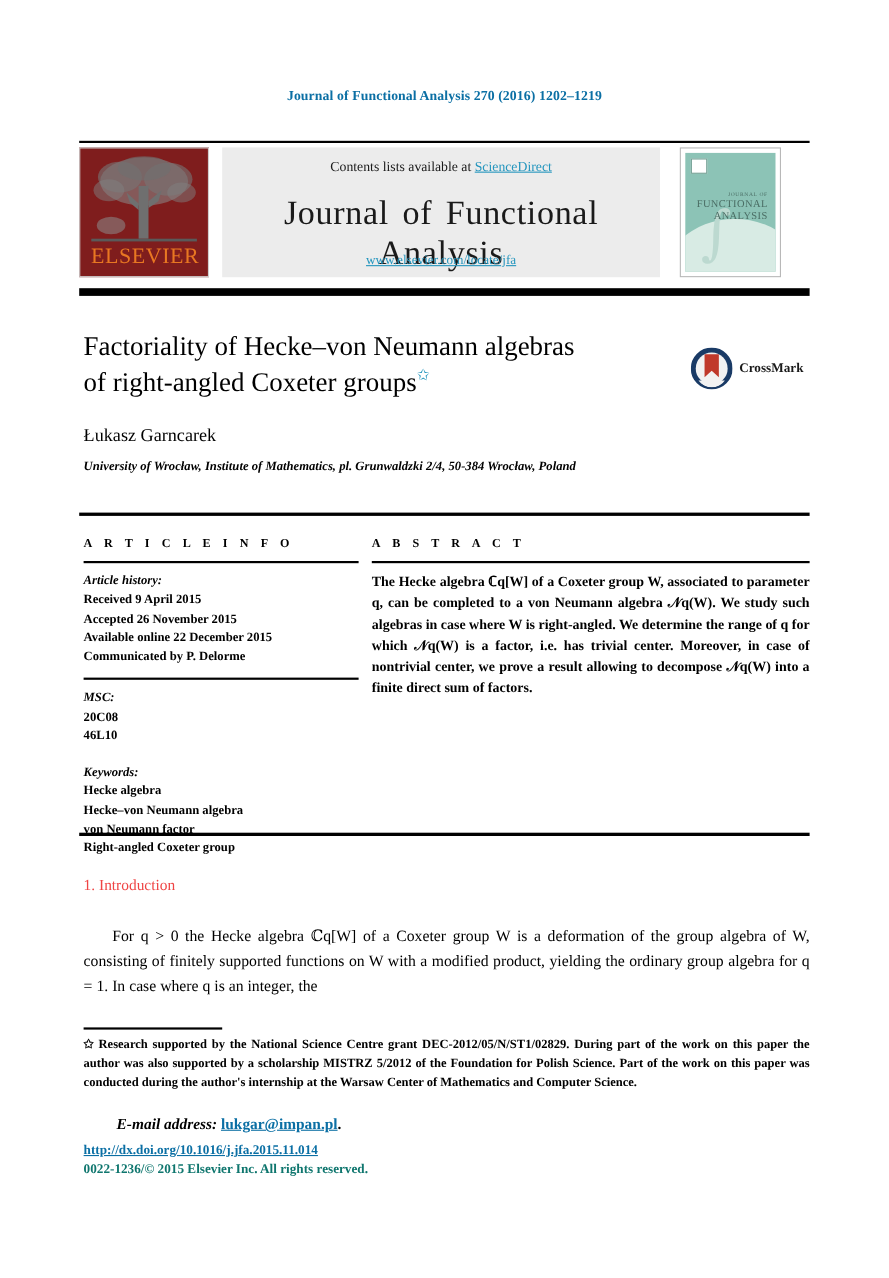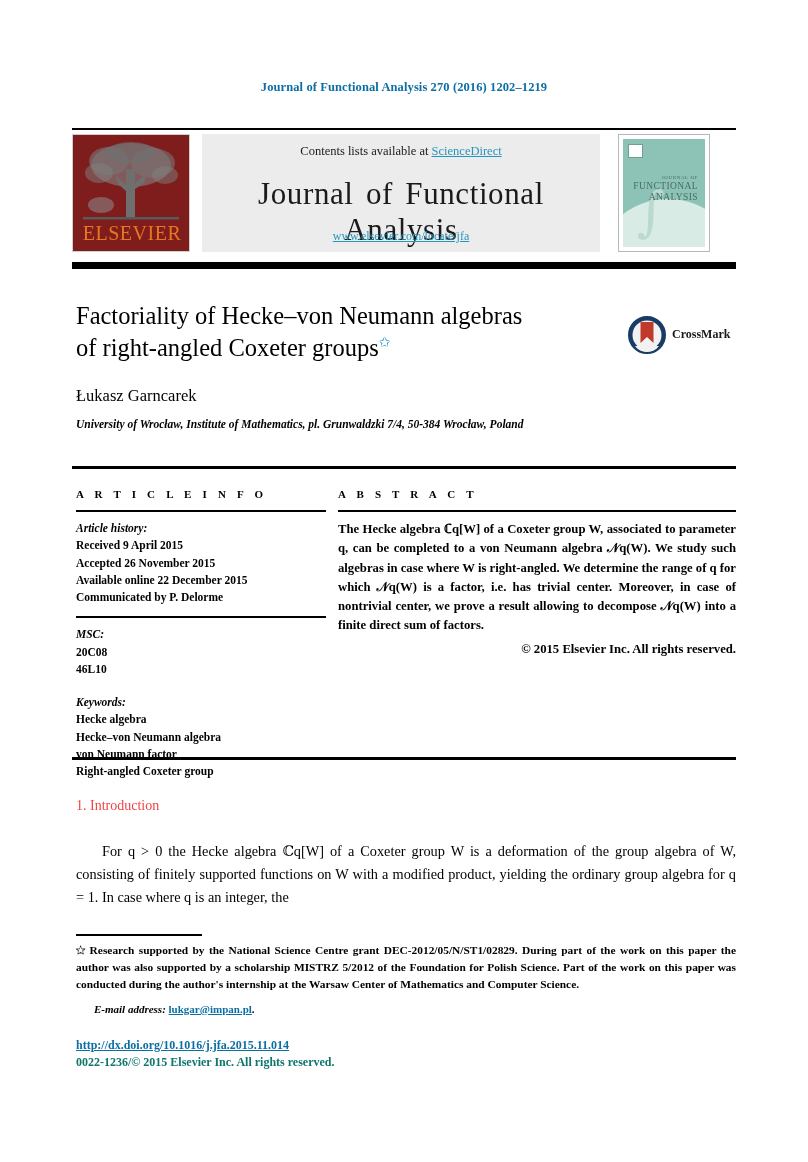--- a/index.html
+++ b/index.html
@@ -391,23 +391,23 @@
     color: #000;
   }
   .footnote-star {
     font-size: 11px;
   }
   .email-line {
     position: absolute;
     top: 1003px;
     left: 76px;
     width: 660px;
-    font-size: 11px;
-    font-weight: bold;
-    margin: 0;
+    font-size: 14px;
+    font-weight: bold;
+    margin: 12px;
     text-indent: 18px;
     color: #000;
   }
   .email-label {
     font-style: italic;
   }
   .email-addr {
     color: #0b6fa4;
   }
   .doi-line {
@@ -494,21 +494,21 @@
       <circle cx="19" cy="19" r="18" fill="#1a3b66"></circle>
       <circle cx="19" cy="19" r="14.5" fill="#f2f2f2"></circle>
       <path d="M12.5 6 L25.5 6 L25.5 27 L19 21 L12.5 27 Z" fill="#c0392b"></path>
       <path d="M7 30 a14.5 14.5 0 0 0 24 0 Z" fill="#f2f2f2"></path>
       <circle cx="19" cy="19" r="18" fill="none" stroke="#1a3b66" stroke-width="2"></circle>
     </svg>
     <span class="crossmark-word">CrossMark</span>
   </div>
 
   <div class="author">Łukasz Garncarek</div>
-  <div class="affiliation">University of Wrocław, Institute of Mathematics, pl. Grunwaldzki 7/4, 50-384 Wrocław, Poland</div>
+  <div class="affiliation">University of Wrocław, Institute of Mathematics, pl. Grunwaldzki 2/4, 50-384 Wrocław, Poland</div>
 
   <div class="rule-med-1"></div>
 
   <div class="info-col">
     <div class="col-heading">A R T I C L E   I N F O</div>
     <div class="col-rule"></div>
 
     <div class="info-group">
       <p class="info-label">Article history:</p>
       <p class="info-line">Received 9 April 2015</p>
@@ -533,21 +533,20 @@
       <p class="info-line">Right-angled Coxeter group</p>
     </div>
   </div>
 
   <div class="abstract-col">
     <div class="col-heading">A B S T R A C T</div>
     <div class="col-rule"></div>
     <p class="abstract-text">
       <span>The Hecke algebra ℂq[W] of a Coxeter group W, associated to parameter q, can be completed to a von Neumann algebra 𝒩q(W). We study such algebras in case where W is right-angled. We determine the range of q for which 𝒩q(W) is a factor, i.e. has trivial center. Moreover, in case of nontrivial center, we prove a result allowing to decompose 𝒩q(W) into a finite direct sum of factors.</span>
     </p>
-    <p class="abstract-copy">© 2015 Elsevier Inc. All rights reserved.</p>
   </div>
 
   <div class="rule-med-2"></div>
 
   <h2 class="section-heading">1.  Introduction</h2>
   <p class="intro-para">For q &gt; 0 the Hecke algebra ℂq[W] of a Coxeter group W is a deformation of the group algebra of W, consisting of finitely supported functions on W with a modified product, yielding the ordinary group algebra for q = 1. In case where q is an integer, the</p>
 
   <div class="foot-rule"></div>
   <p class="footnote">
     <span class="footnote-star">✩</span>

